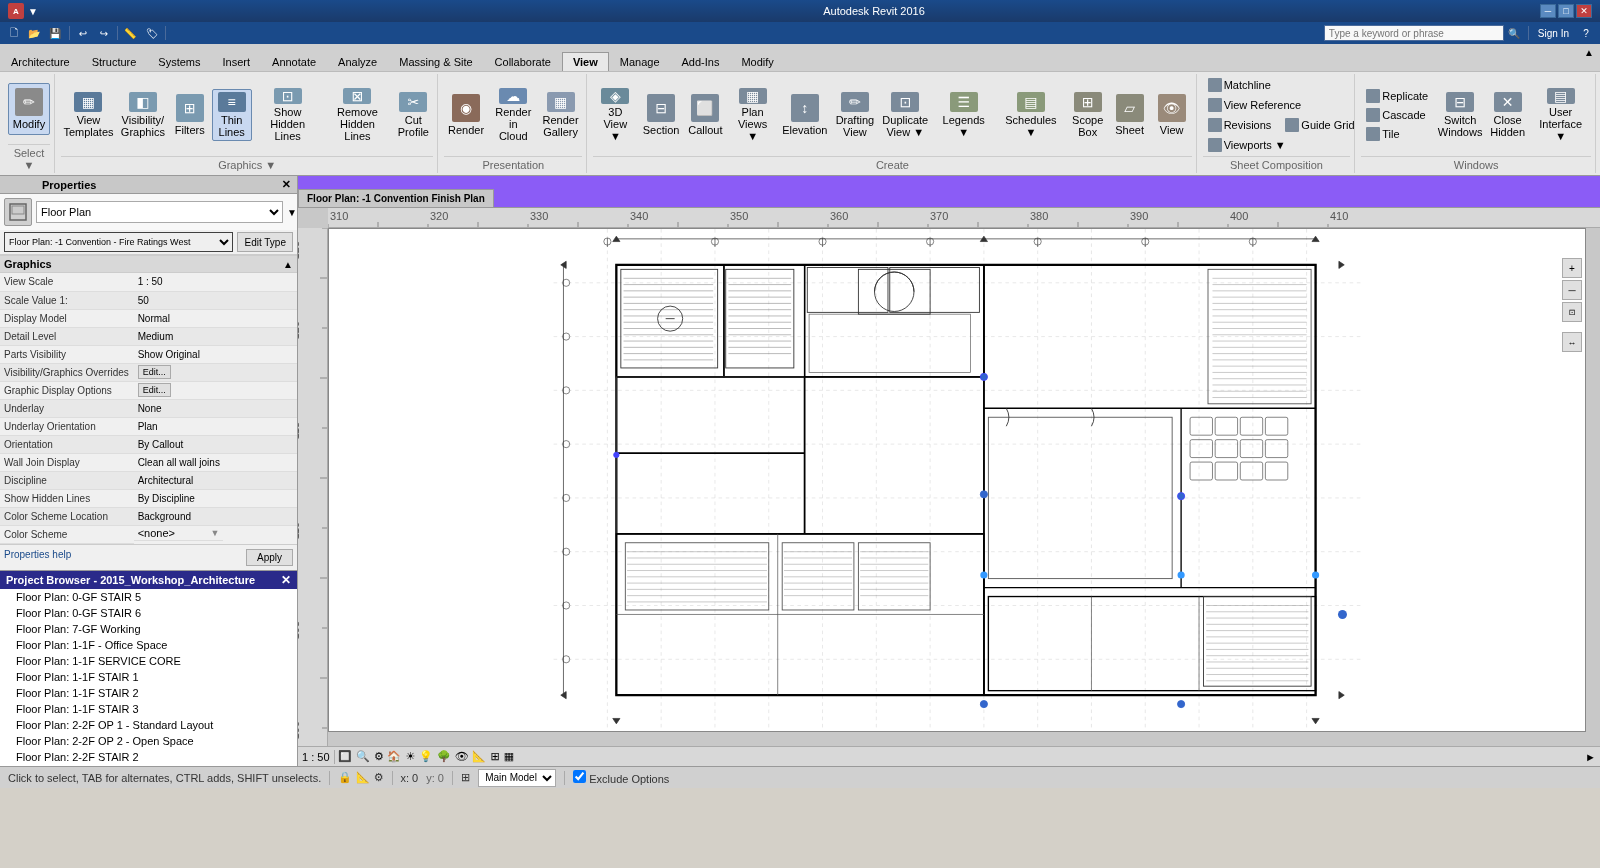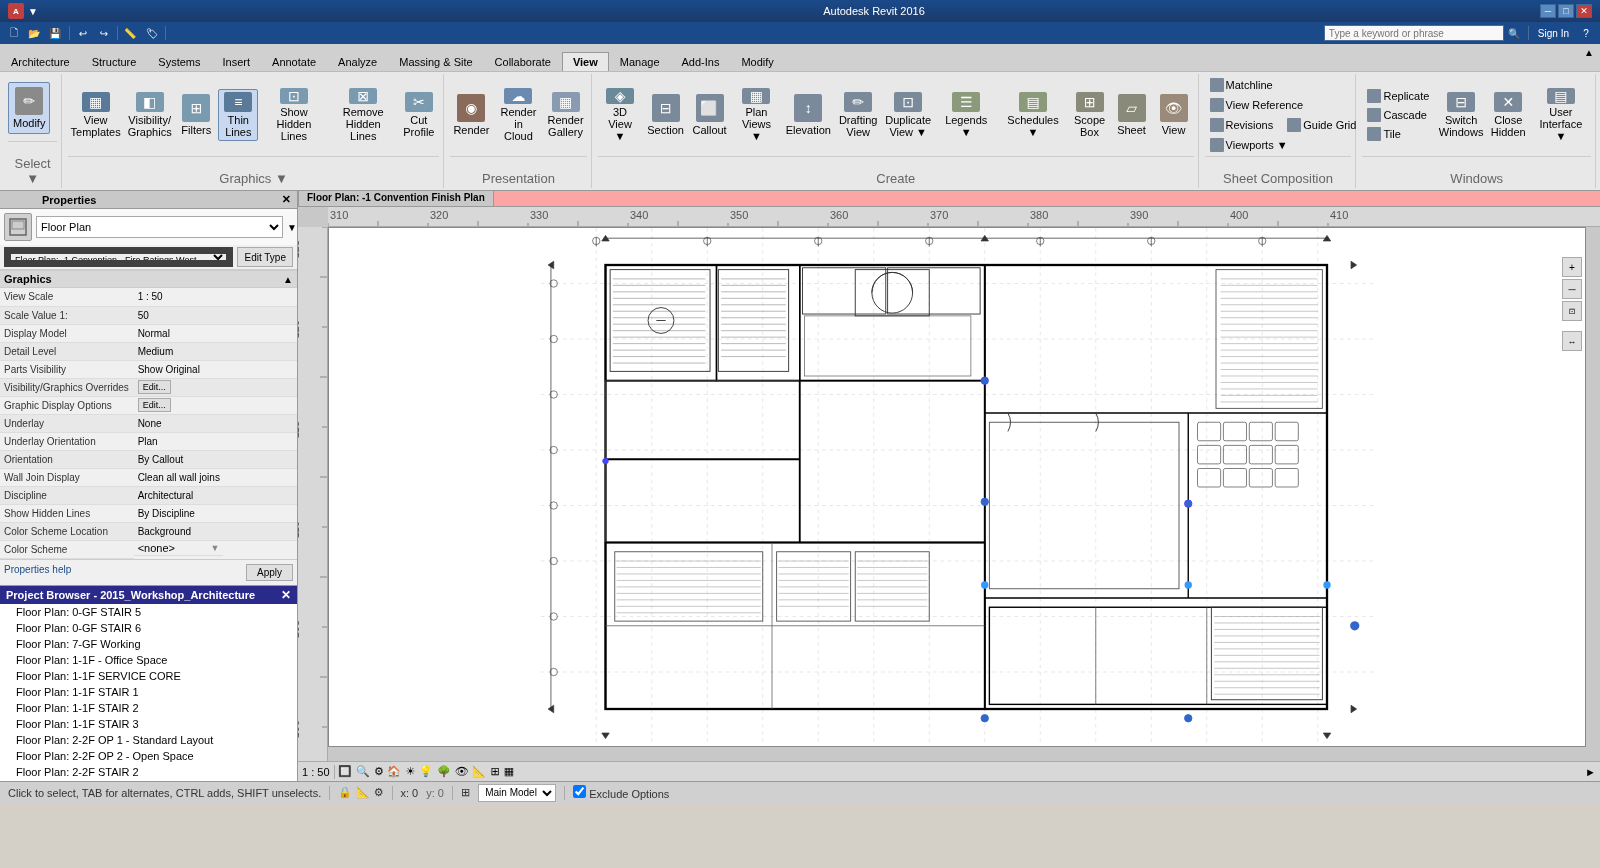--- a/index.html
+++ b/index.html
@@ -80,24 +80,24 @@
       min-width: 50px;
     }
     .ribbon-group-items {
       display: flex;
       flex: 1;
       align-items: center;
       gap: 2px;
     }
     .ribbon-group-label {
       text-align: center;
-      font-size: 13px;
+      font-size: 11px;
       color: #666;
       border-top: 1px solid #ccc;
-      padding-top: 14px;
+      padding-top: 2px;
       margin-top: 2px;
     }
     .ribbon-btn {
       display: flex;
       flex-direction: column;
       align-items: center;
       justify-content: center;
       padding: 2px 4px;
       cursor: pointer;
       border: 1px solid transparent;
@@ -312,23 +312,23 @@
       flex: 1;
       display: flex;
       flex-direction: column;
       background: #c8c8c8;
       position: relative;
       overflow: hidden;
     }
 
     #view-tabs {
       display: flex;
-      background: #fca5a5;
+      background: #8b5cf6;
       border-bottom: 1px solid #999;
-      height: 16px;
+      height: 32px;
       align-items: flex-end;
     }
     .view-tab {
       padding: 2px 8px;
       font-size: 10px;
       background: #c8c8c8;
       border: 1px solid #999;
       border-bottom: none;
       cursor: pointer;
       height: 18px;
@@ -690,21 +690,21 @@
             <rect x="4" y="4" width="12" height="8" fill="#ccc" stroke="#888" stroke-width="1"></rect>
           </svg>
         </div>
         <select style="flex:1; height:22px; font-size:11px; border:1px solid #aaa;">
           <option>Floor Plan</option>
         </select>
         <div style="width:6px; font-size:10px;">▼</div>
       </div>
 
       <div id="view-template-bar">
-        <select style="flex:1; height:20px; font-size:9px; border:7px solid #404040;">
+        <select style="flex:1; height:20px; font-size:9px; border:1px solid #404040;">
           <option>Floor Plan: -1 Convention - Fire Ratings West</option>
         </select>
         <button>Edit Type</button>
       </div>
 
       <div id="graphics-section">
         <div class="section-header">
           <span>Graphics</span>
           <span style="font-size:10px;">▲</span>
         </div>

